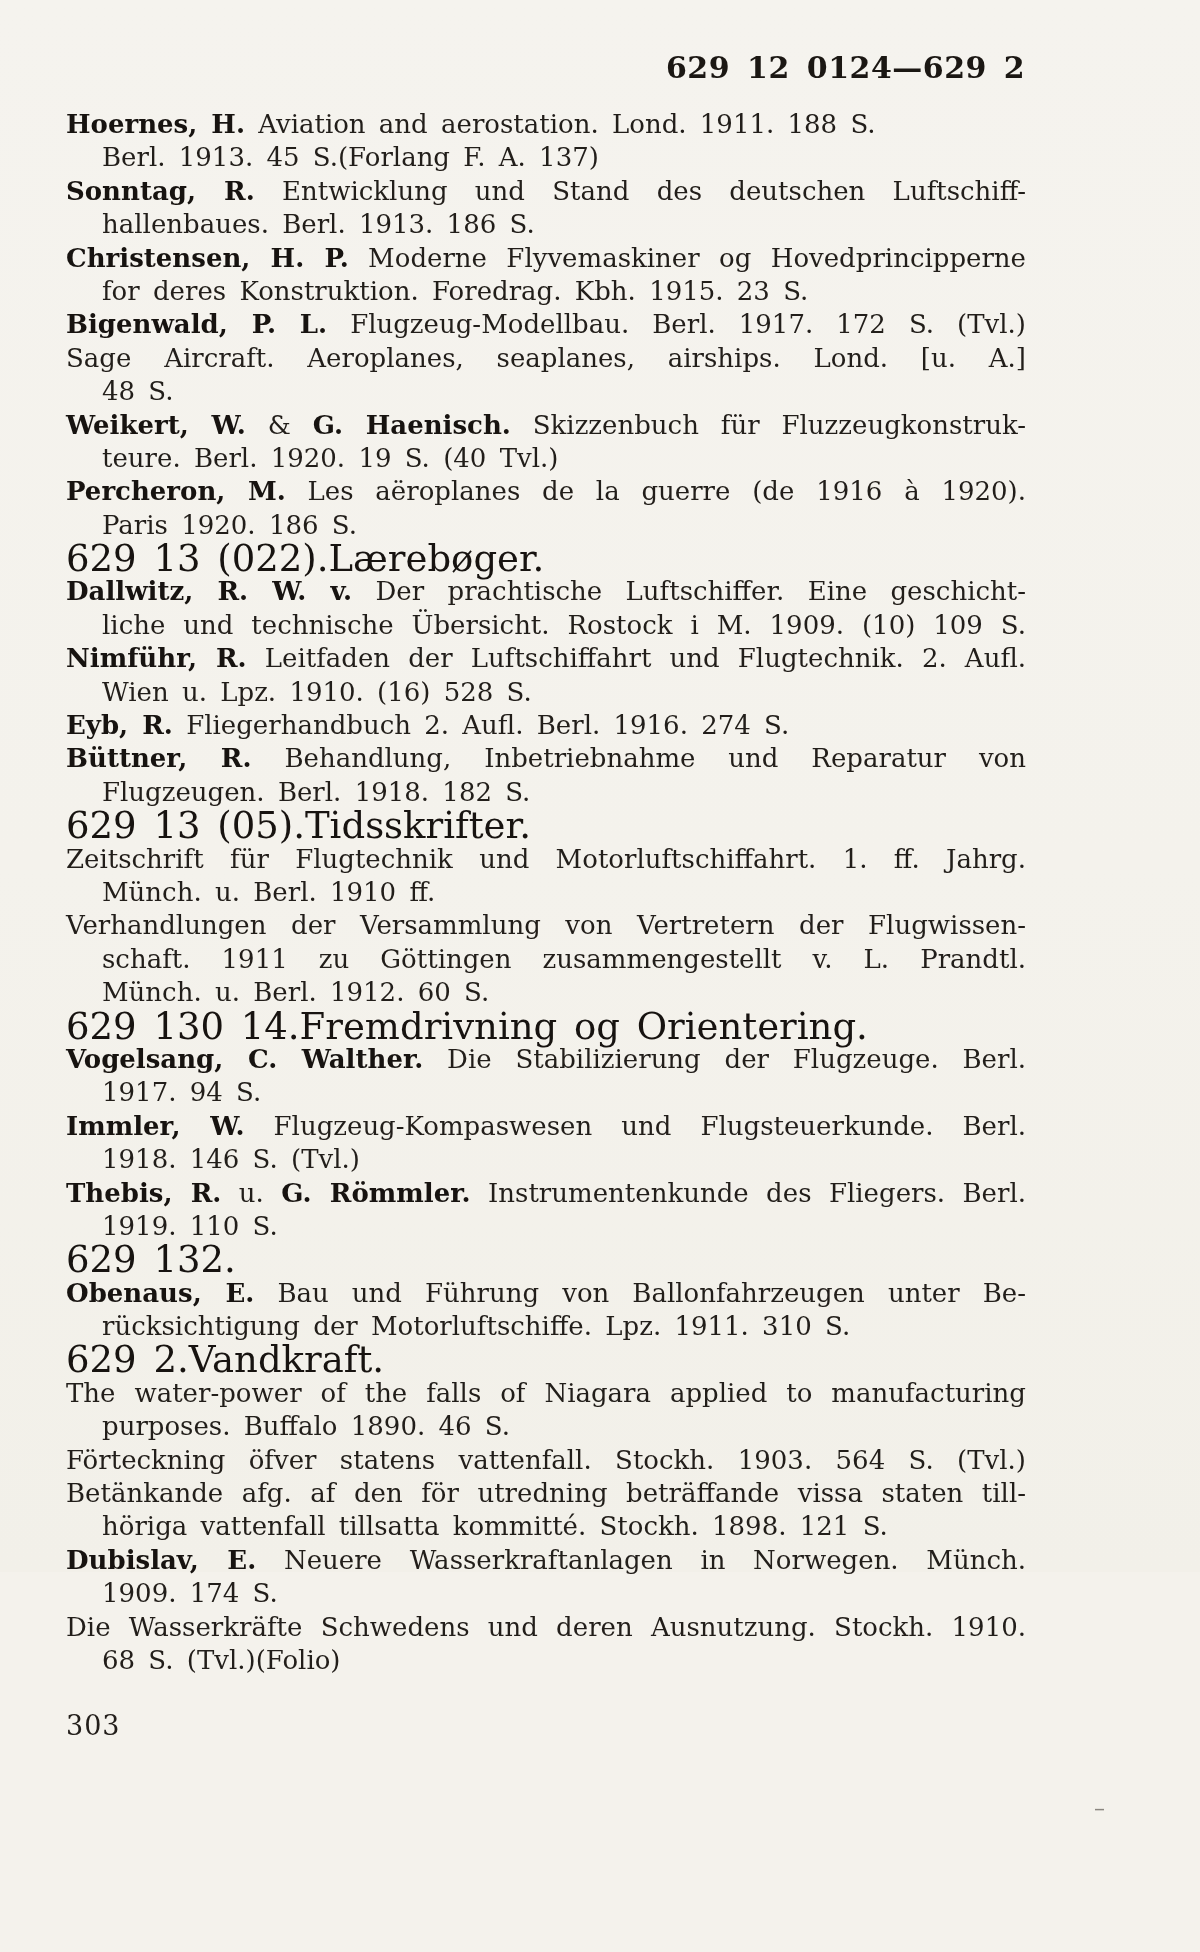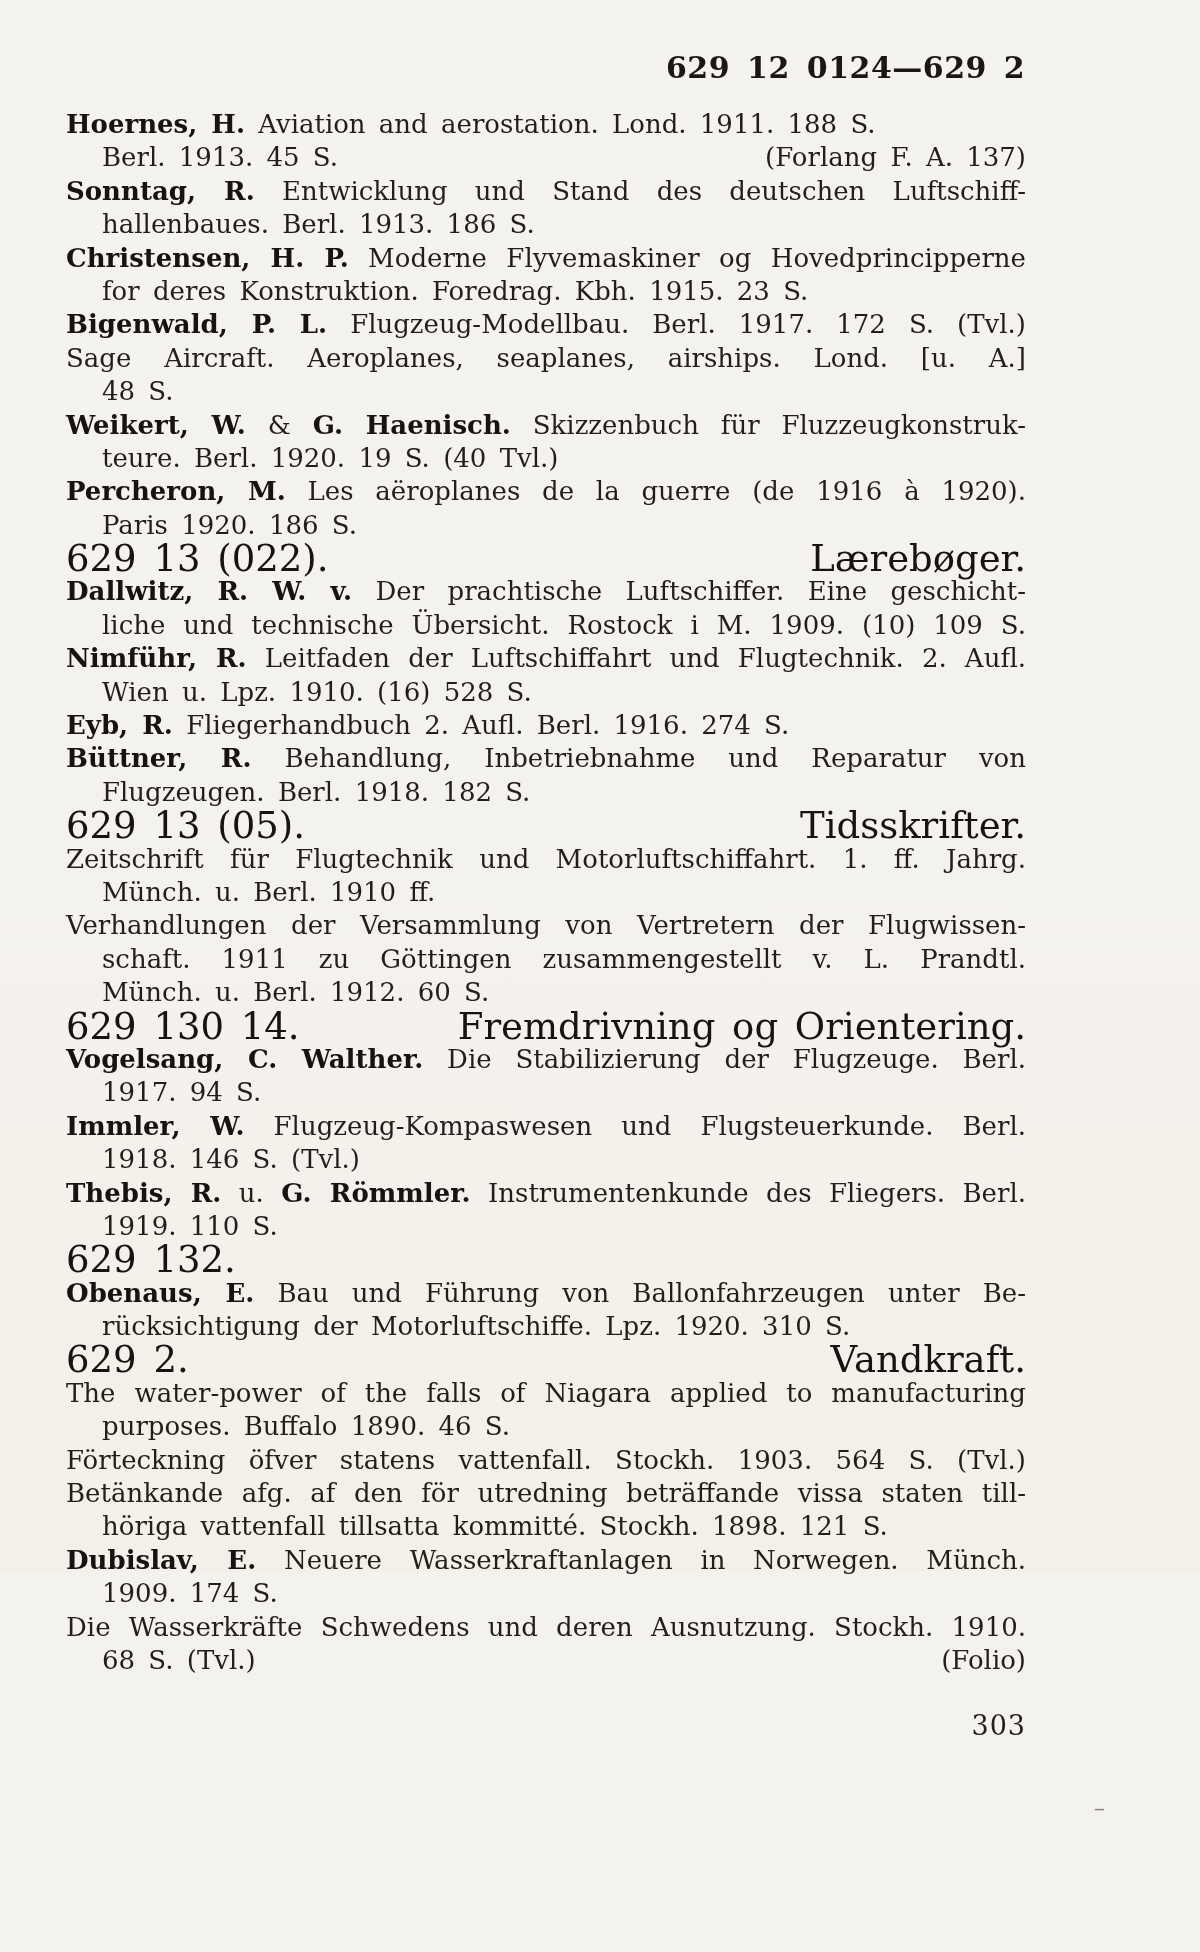--- a/index.html
+++ b/index.html
@@ -47,29 +47,28 @@
   .line.nj { word-spacing: 5px; }
   .line.j {
     white-space: normal;
     text-align: justify;
     text-align-last: justify;
     text-justify: inter-word;
   }
   .line.cont { padding-left: 36px; }
   .line.flexline {
     display: flex;
-    justify-content: space-between;
+    justify-content: flex-start;
     white-space: nowrap;
-    gap: 16px;
   }
   .b { font-weight: bold; color: #171310; }
   .section { font-weight: normal; font-size: 37px; color: #171310; }
   .pagenum {
     margin-top: 32px;
-    text-align: right;
+    text-align: left;
     font-size: 27px;
     line-height: 33px;
     letter-spacing: 1px;
   }
   .artifact {
     position: absolute;
     left: 1094px;
     top: 1796px;
     font-size: 22px;
     color: #8a8680;
@@ -126,21 +125,21 @@
         <div class="line cont nj"><span>1917. 94 S.</span></div>
         <div class="line j"><span class="b">Immler, W.</span><span> Flugzeug-Kompaswesen und Flugsteuerkunde. Berl.</span></div>
         <div class="line cont nj"><span>1918. 146 S. (Tvl.)</span></div>
         <div class="line j"><span class="b">Thebis, R.</span><span> u. </span><span class="b">G. Römmler.</span><span> Instrumentenkunde des Fliegers. Berl.</span></div>
         <div class="line cont nj"><span>1919. 110 S.</span></div>
         <div class="line section flexline nj">
           <span>629 132.</span>
           <span></span>
         </div>
         <div class="line j"><span class="b">Obenaus, E.</span><span> Bau und Führung von Ballonfahrzeugen unter Be-</span></div>
-        <div class="line cont nj"><span>rücksichtigung der Motorluftschiffe. Lpz. 1920. 310 S.</span></div>
+        <div class="line cont nj"><span>rücksichtigung der Motorluftschiffe. Lpz. 1911. 310 S.</span></div>
         <div class="line section flexline nj">
           <span>629 2.</span>
           <span>Vandkraft.</span>
         </div>
         <div class="line j"><span>The water-power of the falls of Niagara applied to manufacturing</span></div>
         <div class="line cont nj"><span>purposes. Buffalo 1890. 46 S.</span></div>
         <div class="line j"><span>Förteckning öfver statens vattenfall. Stockh. 1903. 564 S. (Tvl.)</span></div>
         <div class="line j"><span>Betänkande afg. af den för utredning beträffande vissa staten till-</span></div>
         <div class="line cont nj"><span>höriga vattenfall tillsatta kommitté. Stockh. 1898. 121 S.</span></div>
         <div class="line j"><span class="b">Dubislav, E.</span><span> Neuere Wasserkraftanlagen in Norwegen. Münch.</span></div>

